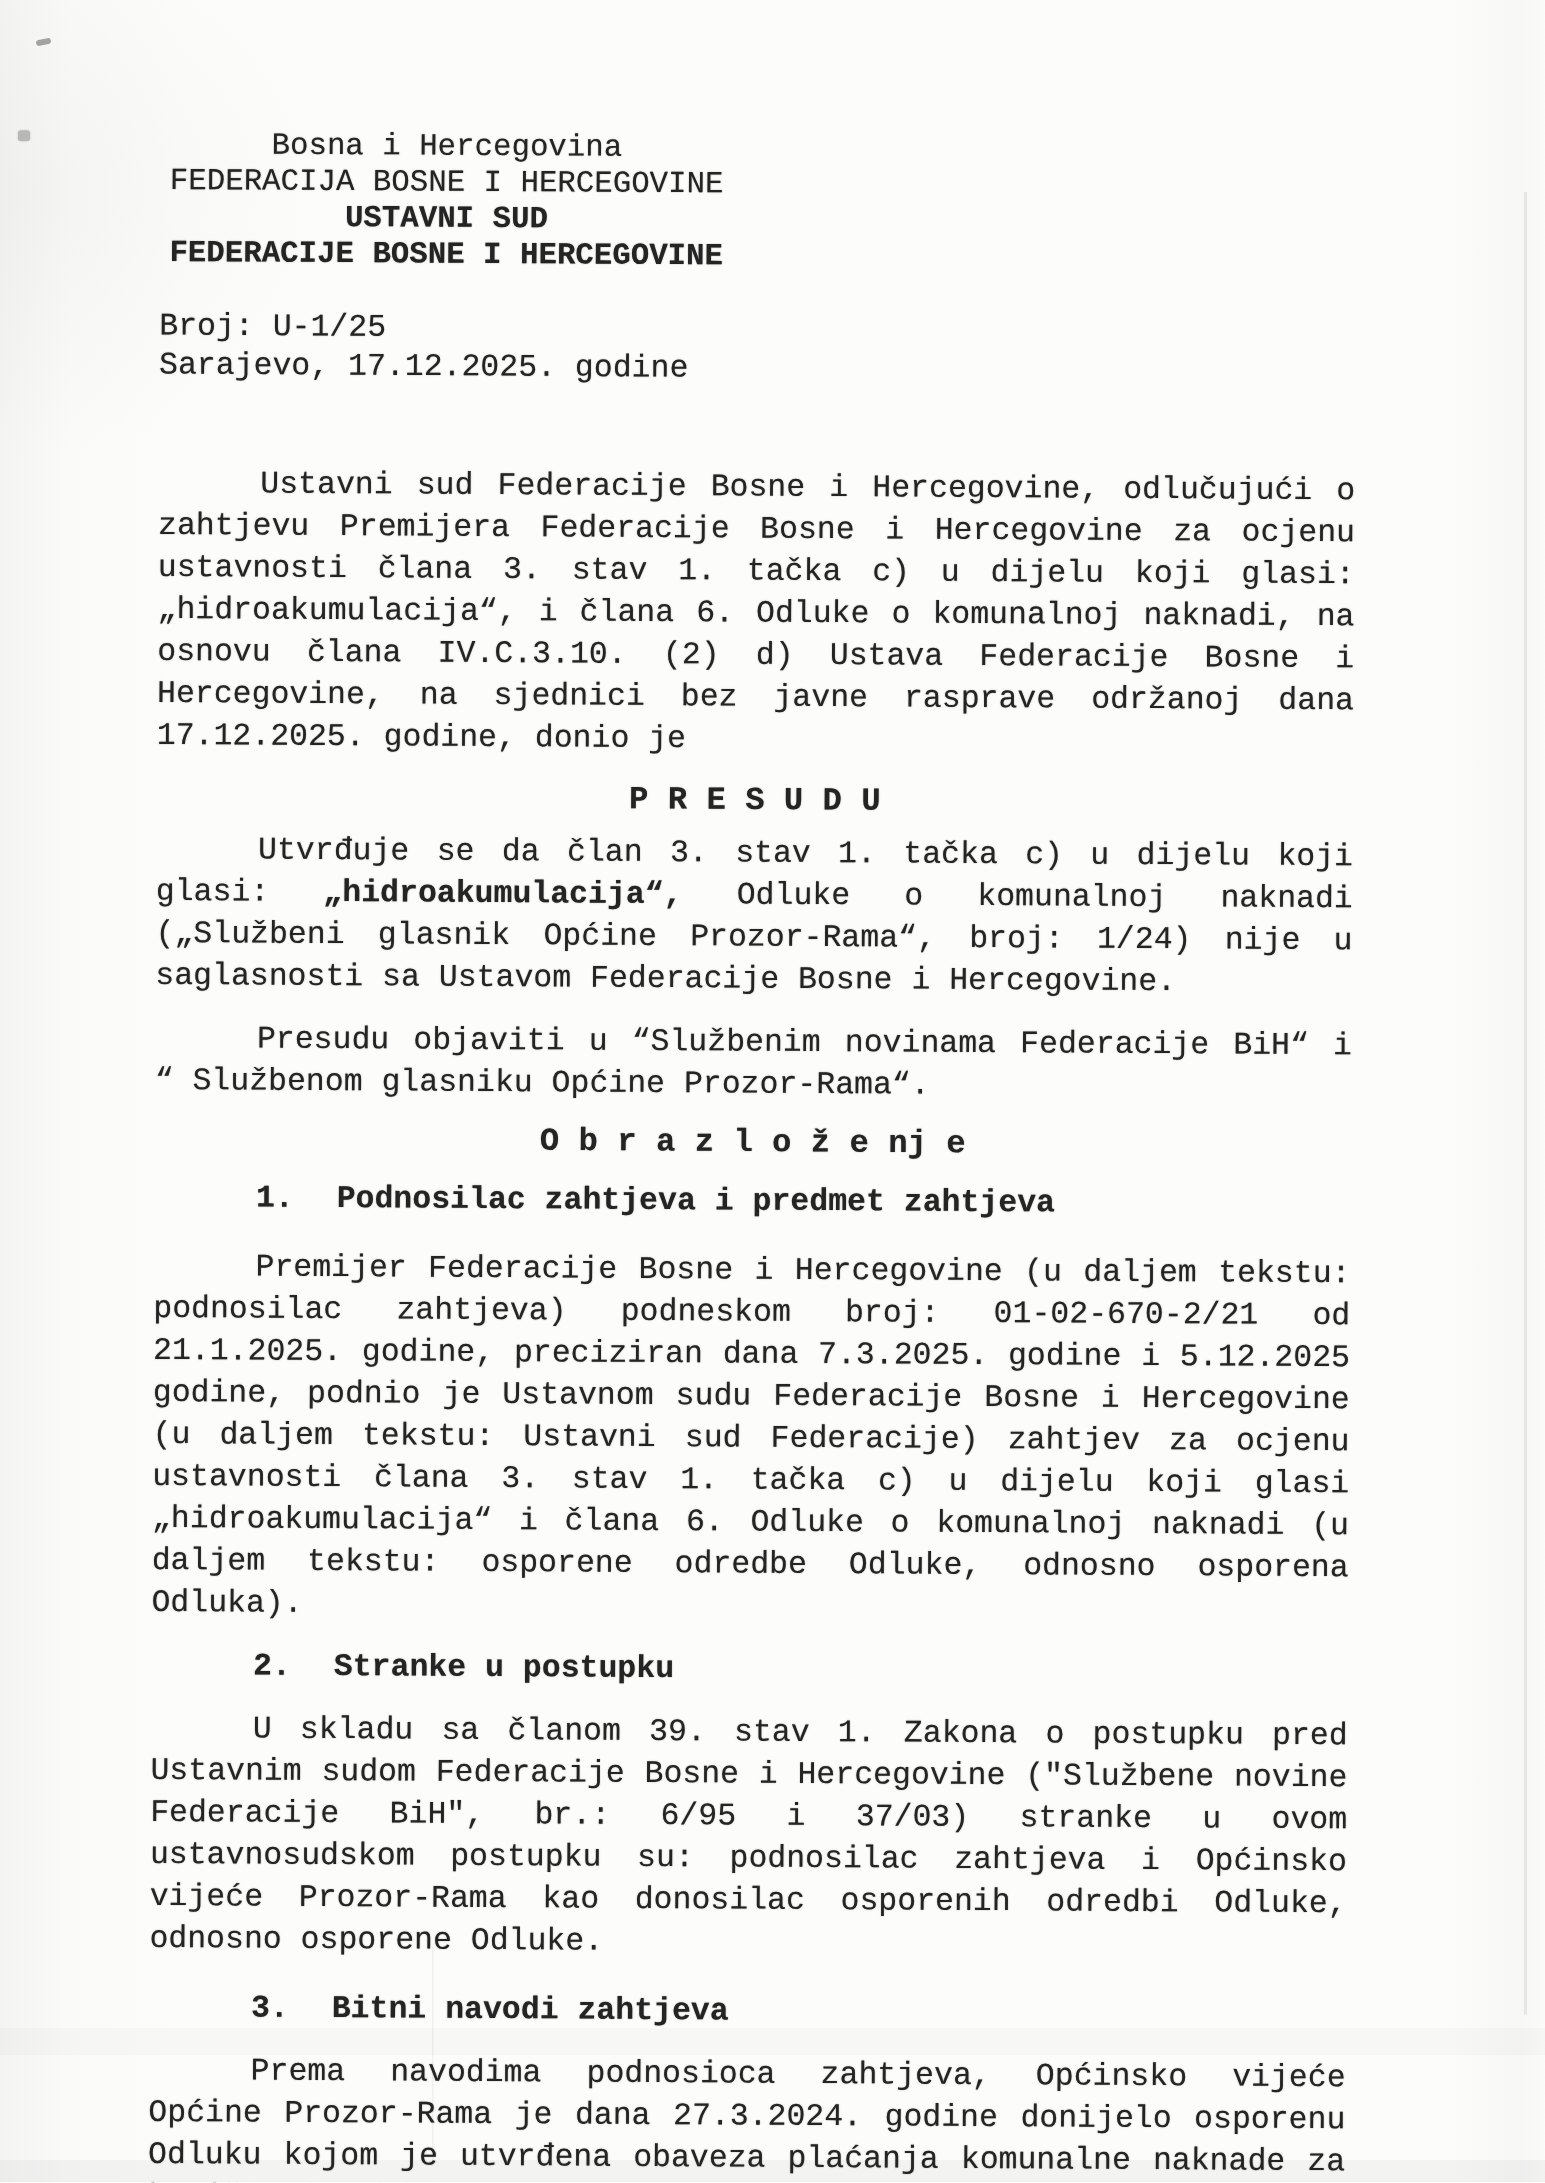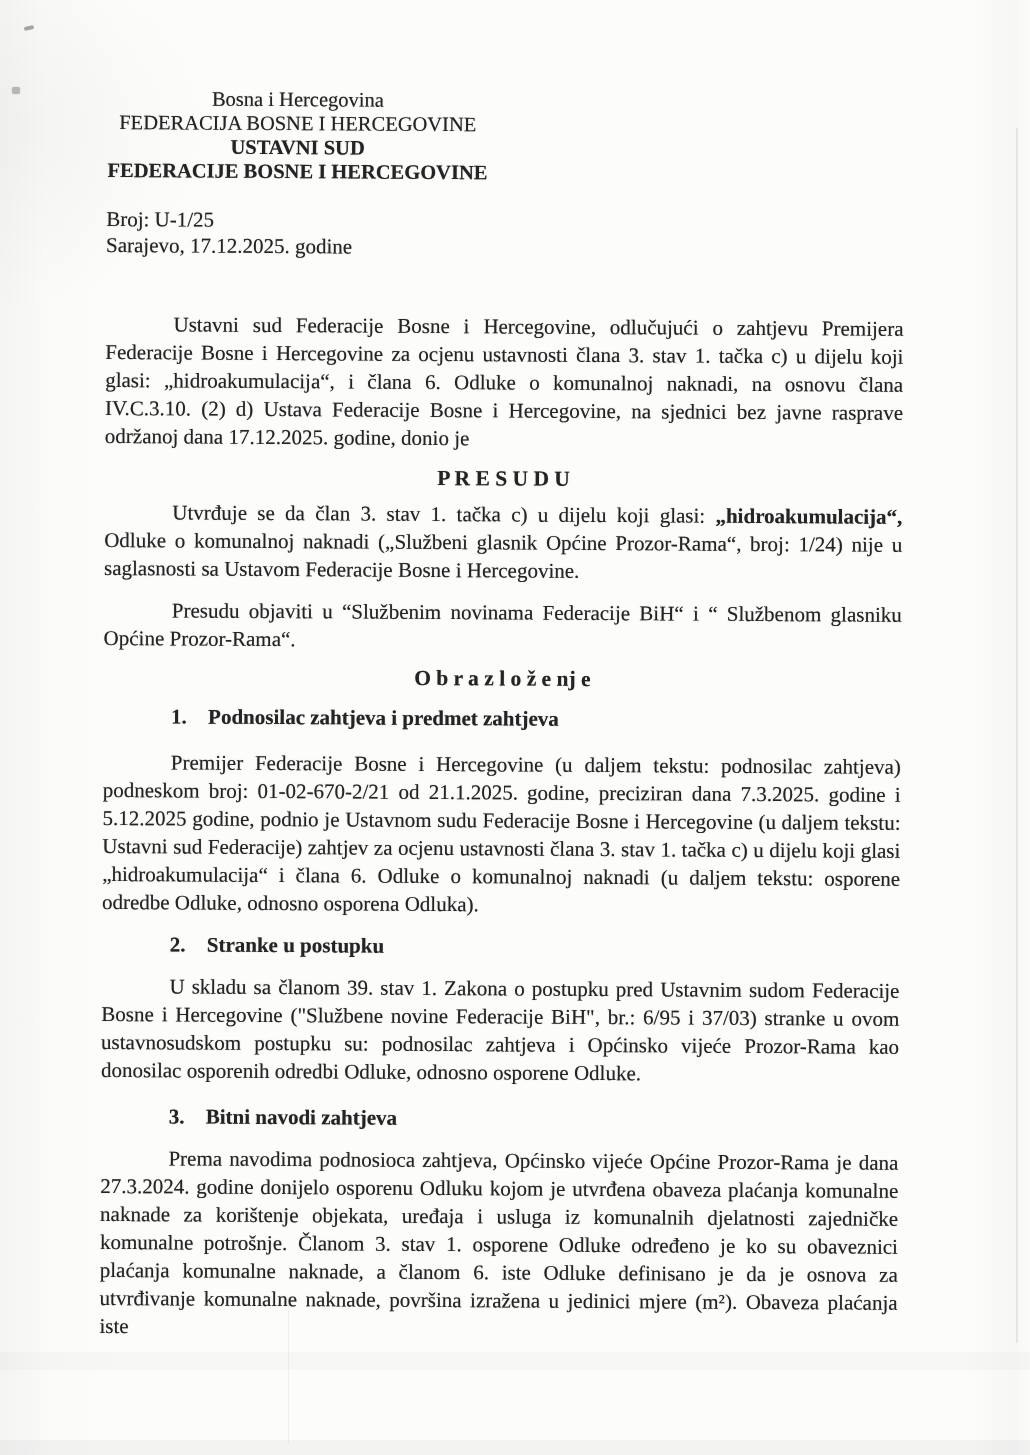--- a/index.html
+++ b/index.html
@@ -7,21 +7,21 @@
     padding: 0;
     background: #ffffff;
   }
   .page {
     position: relative;
     width: 1030px;
     height: 1455px;
     overflow: hidden;
     background:
       linear-gradient(90deg, #f4f4f3 0px, #fafaf9 45px, #fcfcfb 120px, #fcfcfb 965px, #f7f7f6 1015px, #fbfbfa 1030px);
-    font-family: Liberation Serif, serif;
+    font-family: Liberation Mono, monospace;
     color: #242424;
   }
   .content {
     position: absolute;
     left: 107px;
     top: 86px;
     width: 798px;
     transform: rotate(0.35deg);
     transform-origin: 0 0;
     font-size: 21px;

